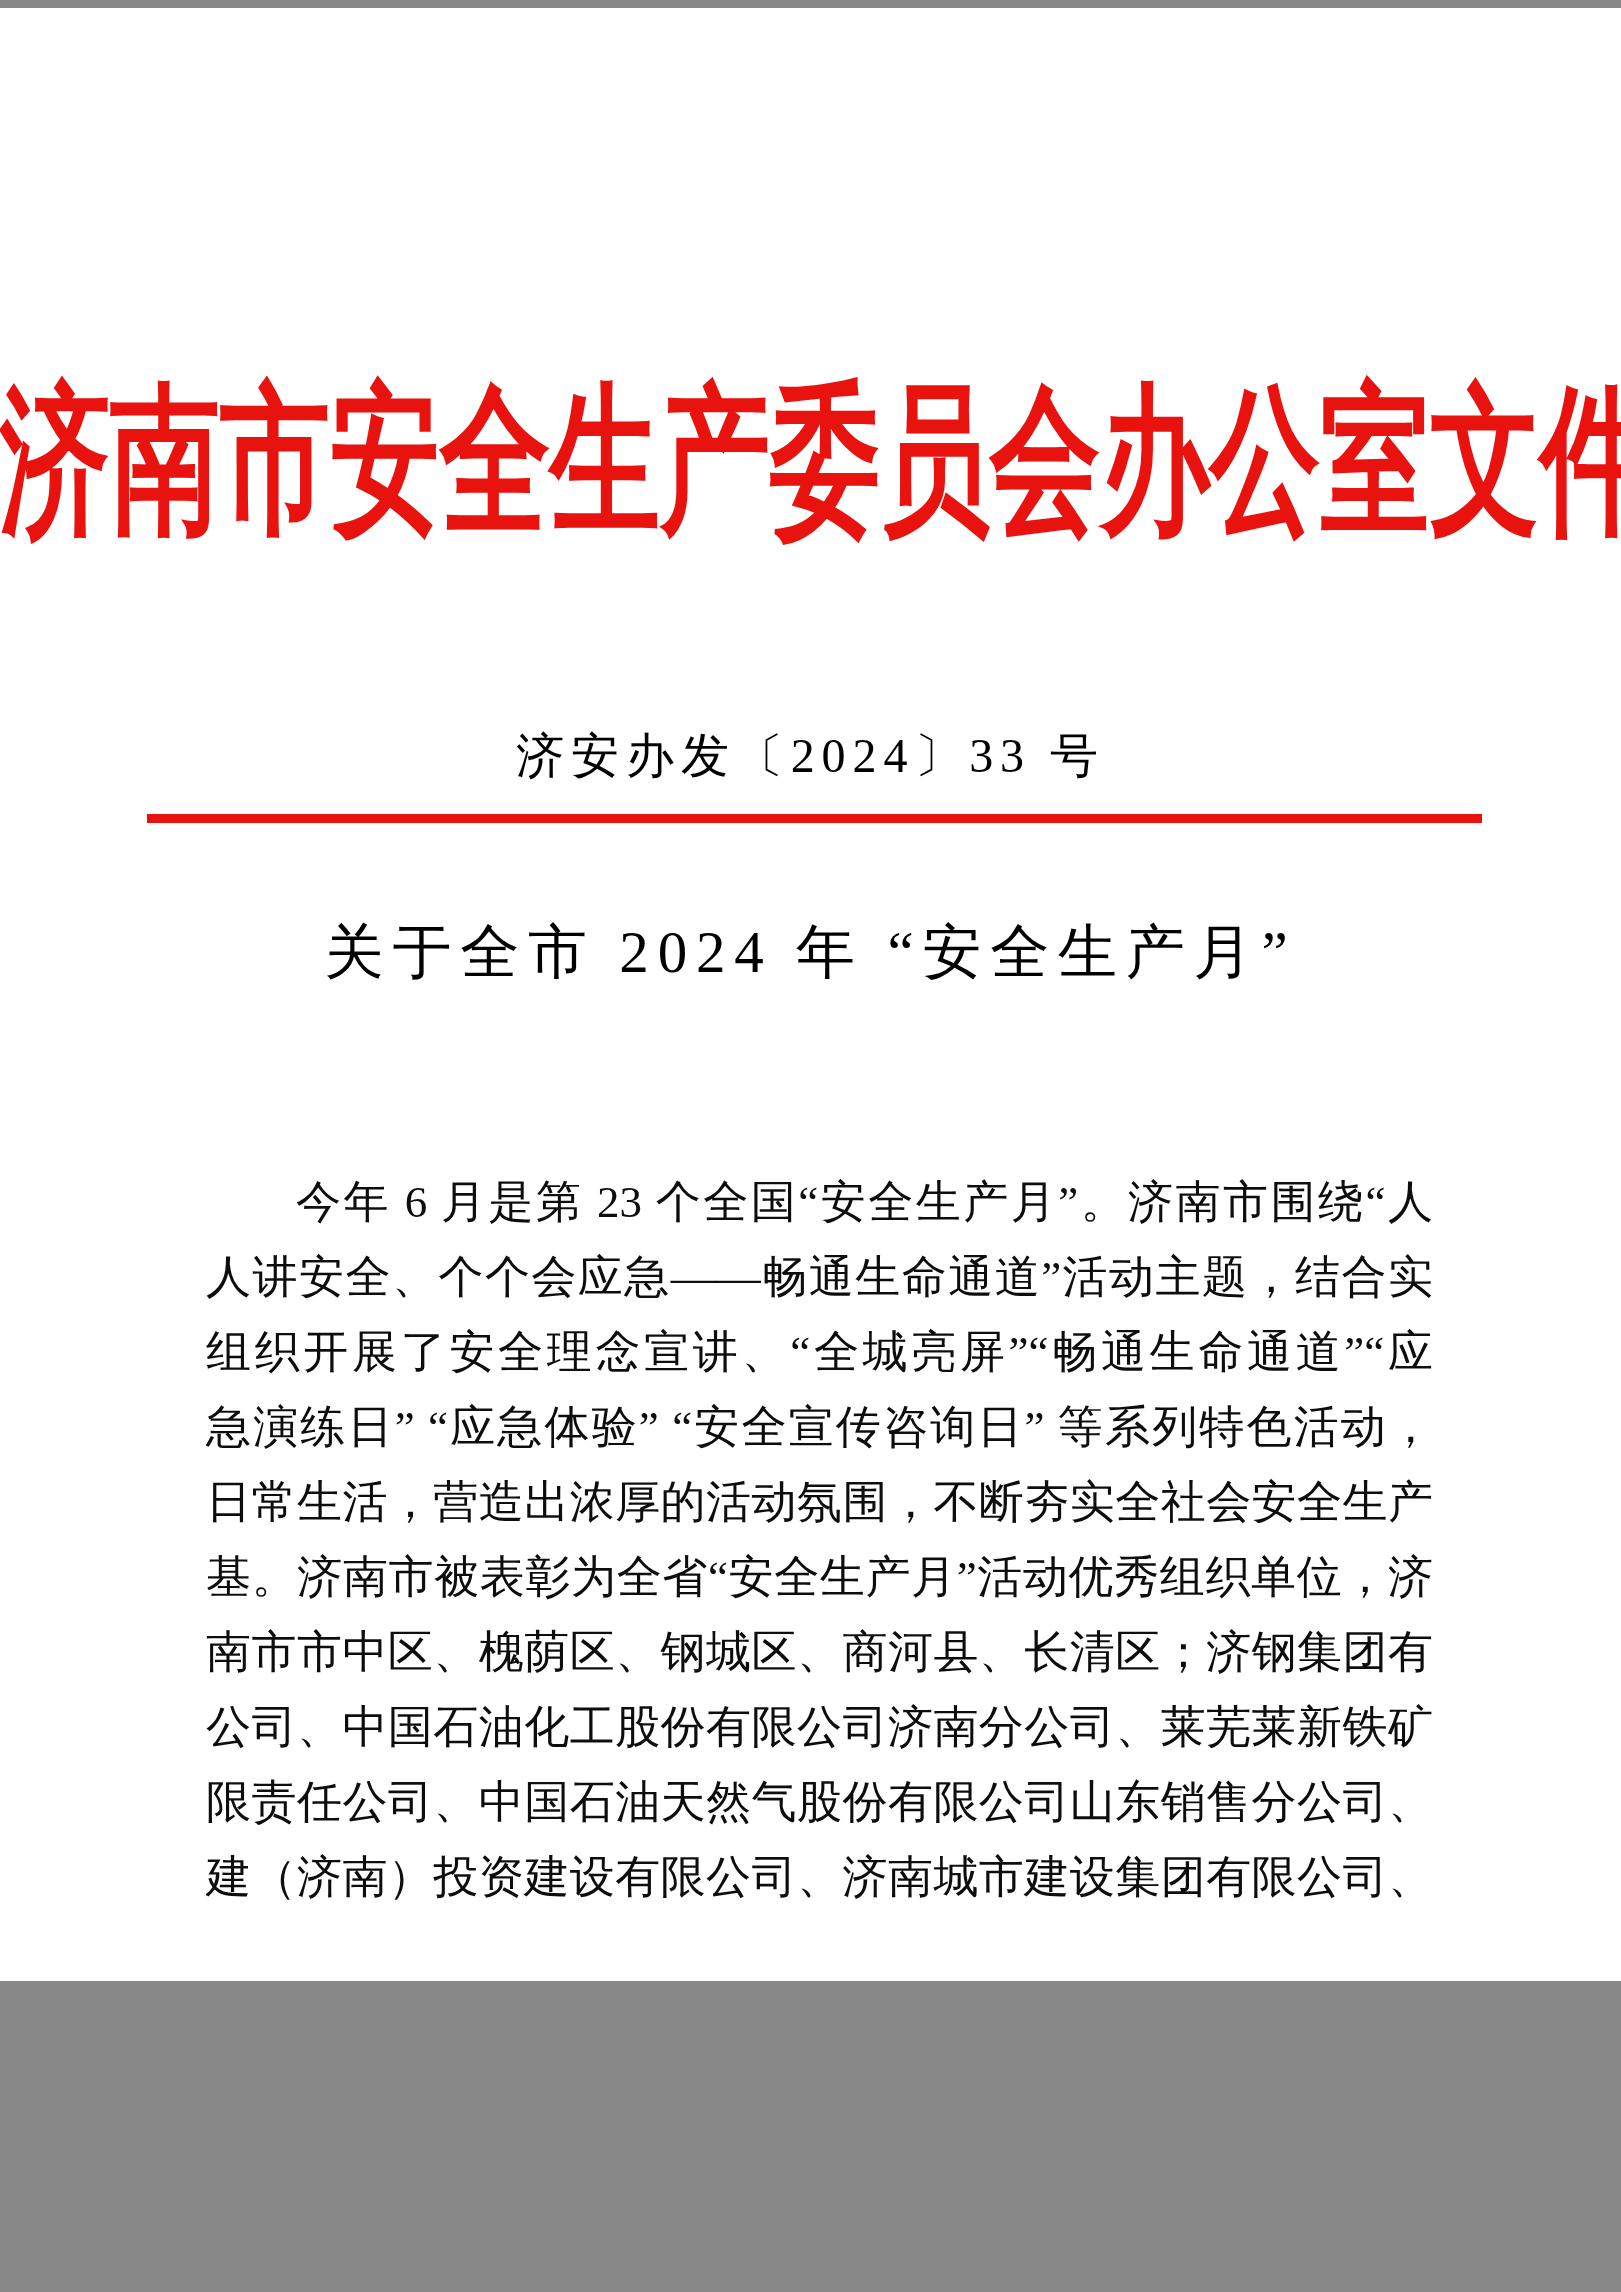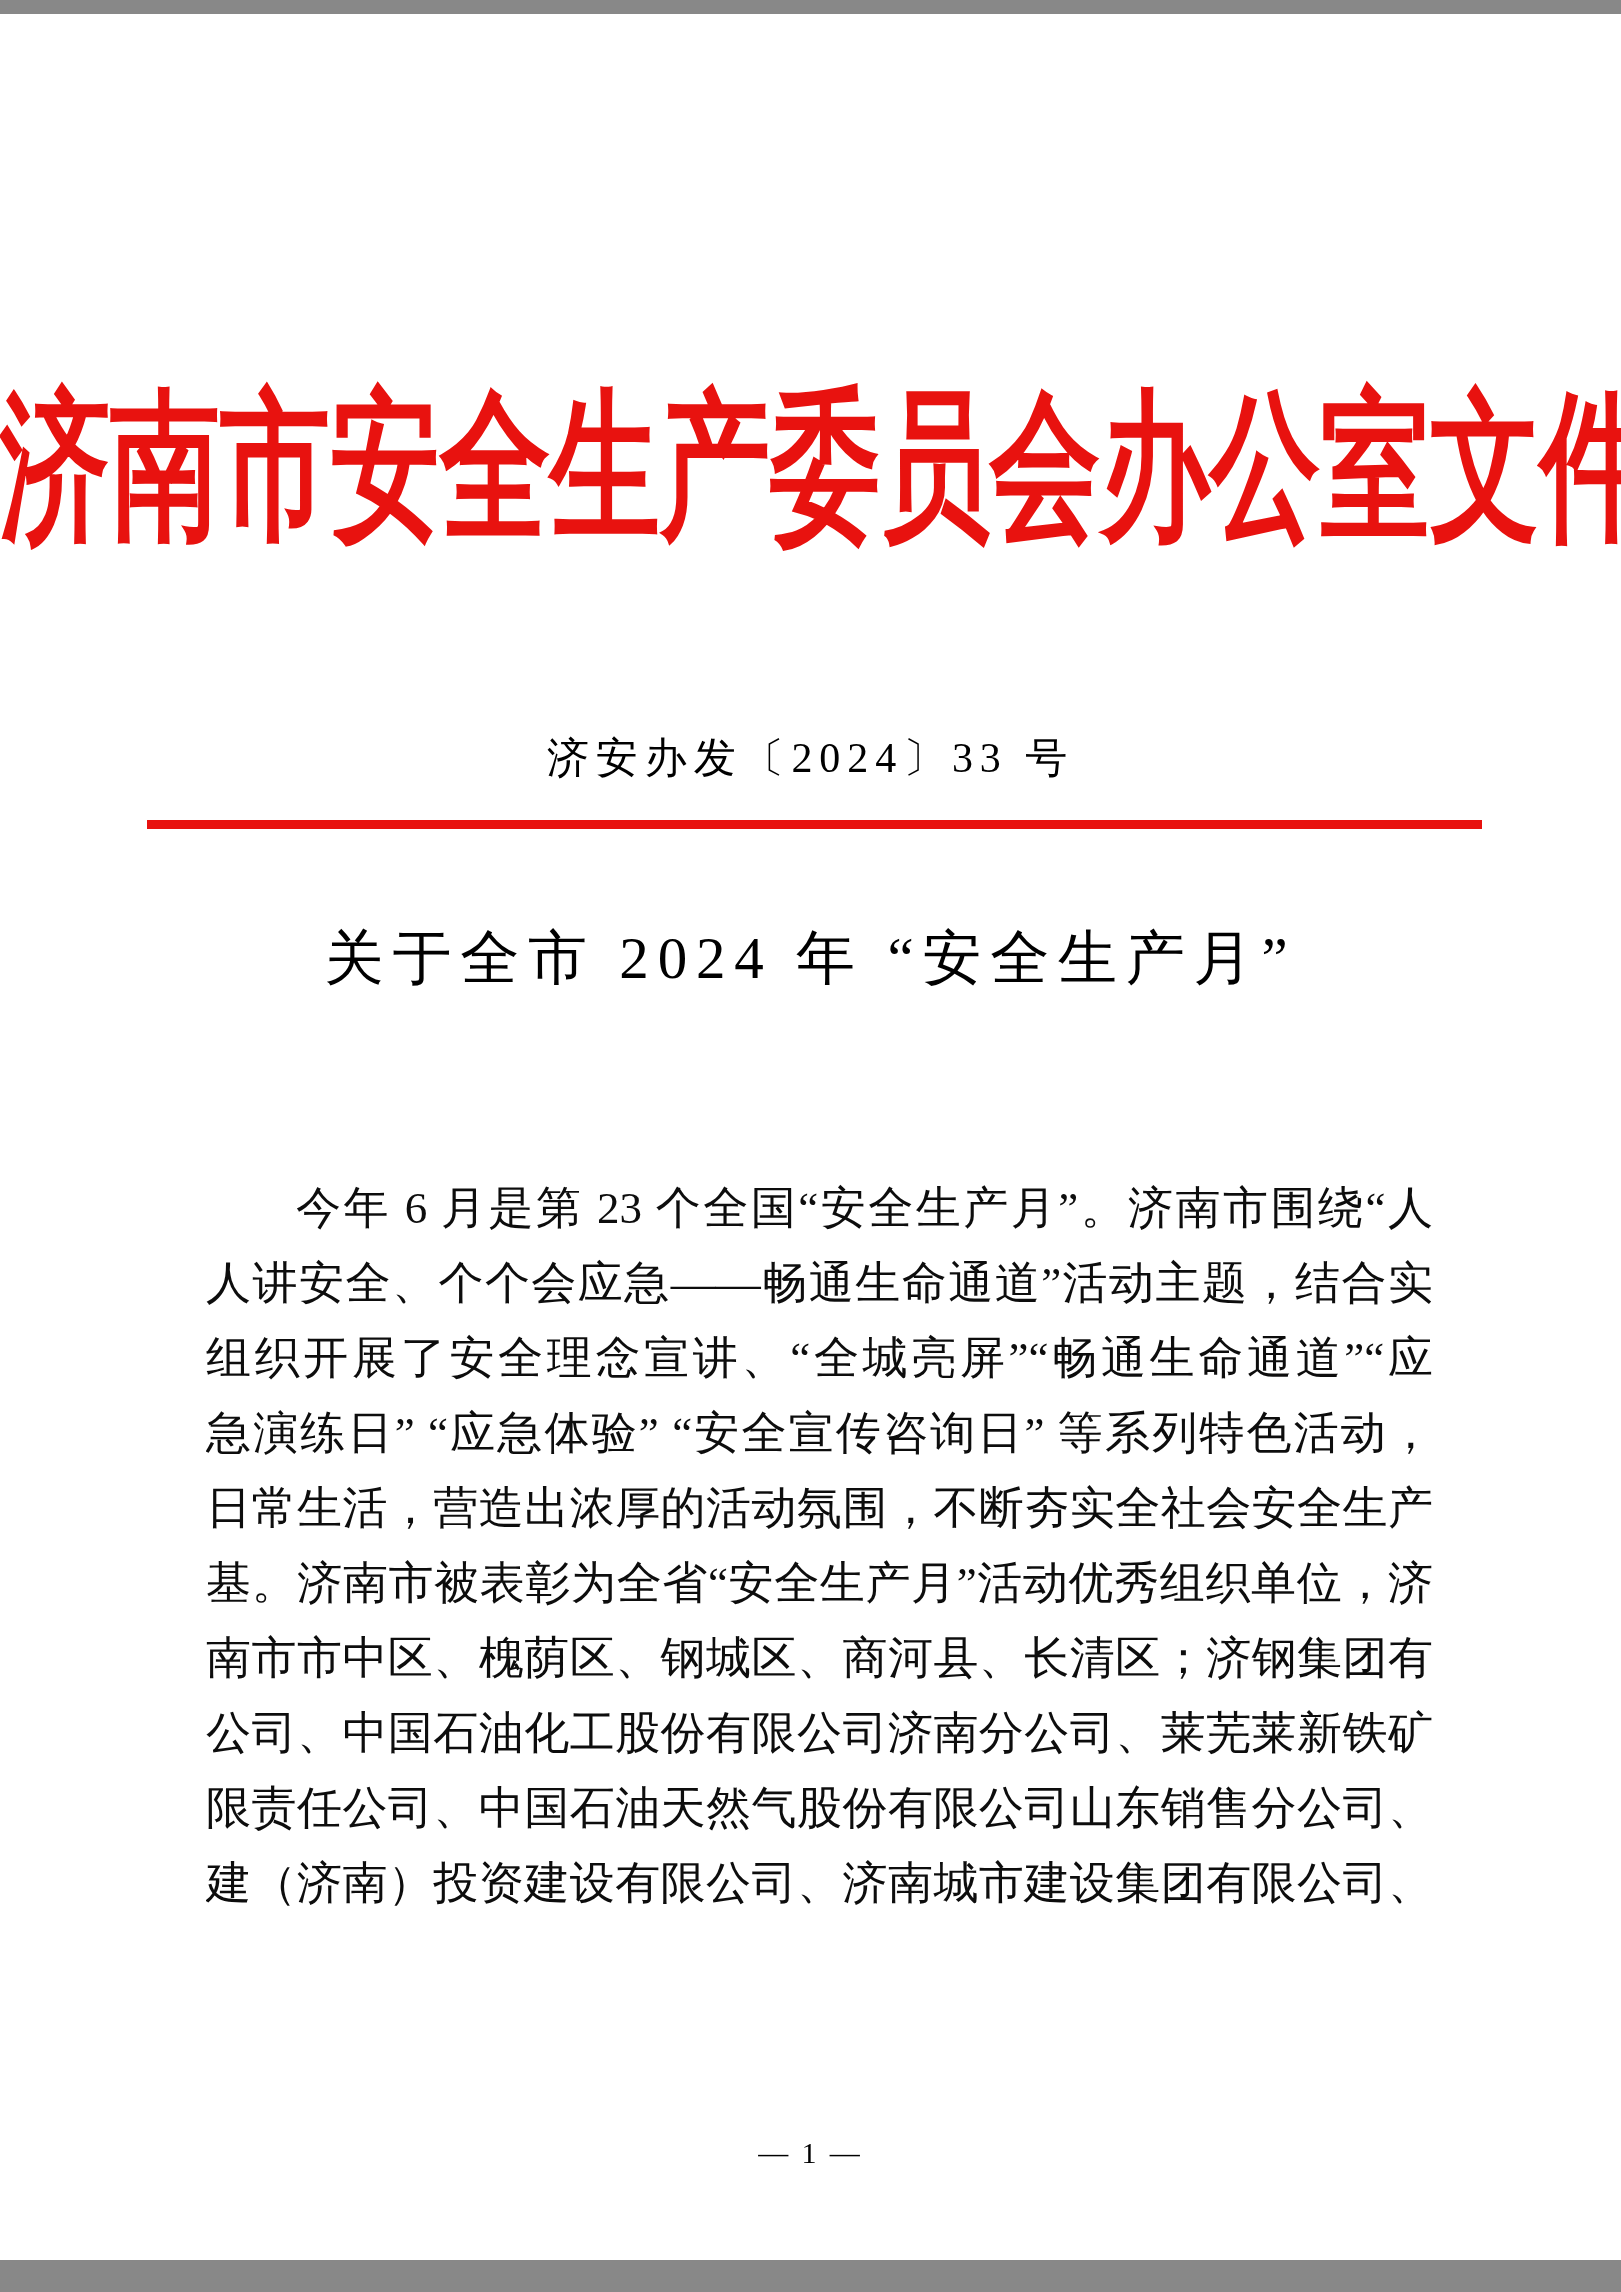--- a/index.html
+++ b/index.html
@@ -1,22 +1,22 @@
 <!DOCTYPE html>
 <html style="--accent: #e8120f;"><head>
 <meta charset="utf-8">
 <style>
   :root { --accent: #e8120f; --ink: #111111; }
   * { margin: 0; padding: 0; box-sizing: border-box; }
   html, body { background: #888; }
   .page {
     position: relative;
     width: 1621px;
-    height: 2246px;
-    margin: 14px auto;
+    height: 1973px;
+    margin: 8px auto;
     background: #ffffff;
     overflow: hidden;
     font-family: "Liberation Serif", "DejaVu Serif", serif;
     color: var(--ink);
   }
   
   .org-title {
     position: absolute;
     top: 345px;
     left: 0;
@@ -32,21 +32,21 @@
     transform: scaleY(1.47);
     transform-origin: 50% 0;
   }
   
   .doc-no {
     position: absolute;
     top: 716px;
     left: 0;
     width: 100%;
     text-align: center;
-    font-size: 42px;
+    font-size: 48px;
     letter-spacing: 6.9px;
     color: #000;
   }
   
   .red-rule {
     position: absolute;
     top: 806px;
     left: 147px;
     width: 1335px;
     height: 8.8px;

